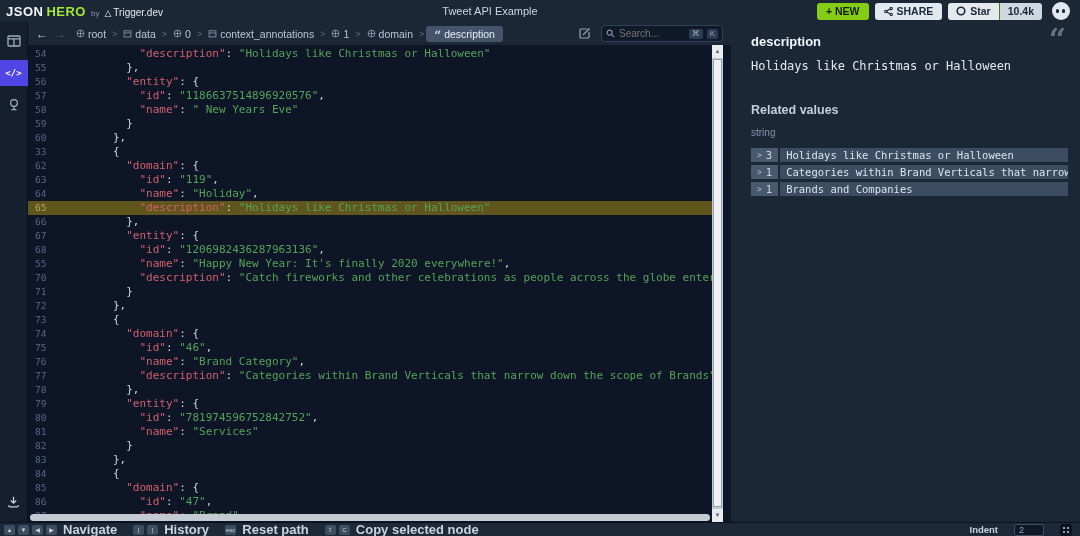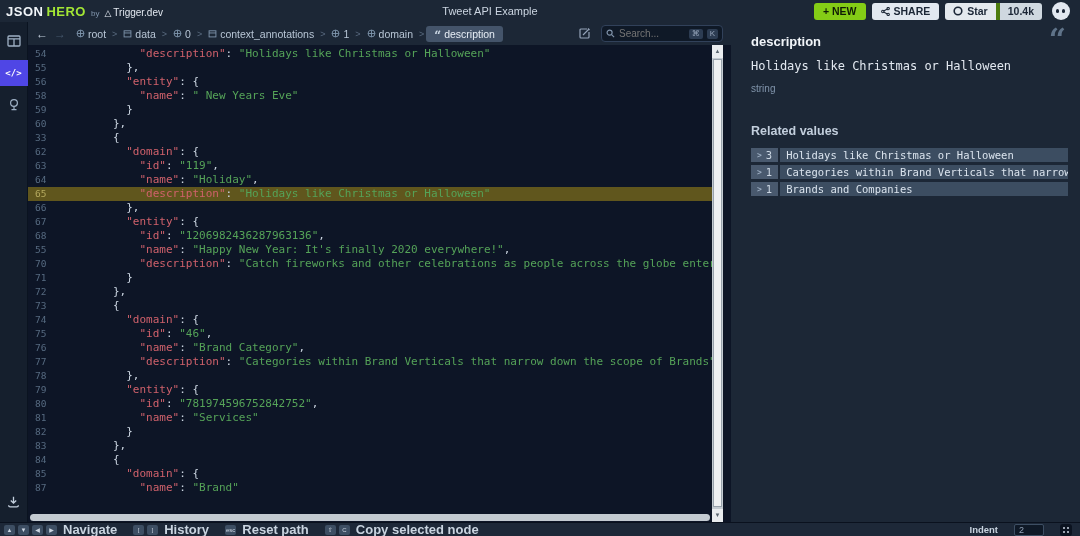--- a/index.html
+++ b/index.html
@@ -18,21 +18,21 @@
   .logo-brand { font-size:10px; font-weight:400; color:#e2e8f0; margin-left:2px; }
   #tb-title { position:absolute; left:380px; width:220px; text-align:center; font-size:11px; color:#cbd5e1; }
   #tb-actions { margin-left:auto; display:flex; align-items:center; gap:6px; padding-right:17px; }
   .btn { display:flex; align-items:center; gap:4px; height:17px; padding:0 9px; border-radius:3px;
     font-size:10.5px; font-weight:700; cursor:pointer; white-space:nowrap; }
   .btn-new { background:#84cc16; color:#101d05; }
   .btn-light { background:#e2e8f0; color:#1b2636; }
   .star-group { display:flex; height:17px; border-radius:3px; overflow:hidden; }
   .star-seg { display:flex; align-items:center; gap:4px; background:#e4e9ee; color:#1b2636;
     font-size:10.5px; font-weight:700; padding:0 8px; }
-  .star-seg.count { background:#cfd8e0; border-left:4px solid #4d7c0f; }
+  .star-seg.count { background:#cfd8e0; border-left:1px solid #4d7c0f; }
   .discord { width:18px; height:18px; border-radius:50%; background:#e2e8f0; margin-left:4px; margin-right:-7px;
     position:relative; flex:0 0 auto; }
   .discord:before, .discord:after { content:""; position:absolute; top:7px; width:3px; height:4px;
     border-radius:2px; background:#1b2636; }
   .discord:before { left:4px; } .discord:after { left:10px; }
 
   
   #sidebar { position:absolute; top:22px; left:0; width:28px; height:500px; background:#151f2d;
     border-right:1px solid #0a1320; display:flex; flex-direction:column; align-items:center; }
   .side-item { width:28px; height:26px; display:flex; align-items:center; justify-content:center; color:#9fb1c5; cursor:pointer; }
@@ -294,20 +294,21 @@
       <input placeholder="Search..." style="">
       <span class="kbd">⌘</span>
       <span class="kbd">K</span>
     </div>
   </div>
 
   <div id="editor">
       <div class="code-line"><span class="ln">54</span><span class="src">            <span class="tok-k">"description"</span><span>: </span><span class="tok-s">"Holidays like Christmas or Halloween"</span></span></div>
       <div class="code-line"><span class="ln">55</span><span class="src">          <span>},</span></span></div>
       <div class="code-line"><span class="ln">56</span><span class="src">          <span class="tok-k">"entity"</span><span>: {</span></span></div>
+      <div class="code-line"><span class="ln">57</span><span class="src">            <span class="tok-k">"id"</span><span>: </span><span class="tok-s">"1186637514896920576"</span><span>,</span></span></div>
       <div class="code-line"><span class="ln">58</span><span class="src">            <span class="tok-k">"name"</span><span>: </span><span class="tok-s">" New Years Eve"</span></span></div>
       <div class="code-line"><span class="ln">59</span><span class="src">          <span>}</span></span></div>
       <div class="code-line"><span class="ln">60</span><span class="src">        <span>},</span></span></div>
       <div class="code-line"><span class="ln">33</span><span class="src">        <span>{</span></span></div>
       <div class="code-line"><span class="ln">62</span><span class="src">          <span class="tok-k">"domain"</span><span>: {</span></span></div>
       <div class="code-line"><span class="ln">63</span><span class="src">            <span class="tok-k">"id"</span><span>: </span><span class="tok-s">"119"</span><span>,</span></span></div>
       <div class="code-line"><span class="ln">64</span><span class="src">            <span class="tok-k">"name"</span><span>: </span><span class="tok-s">"Holiday"</span><span>,</span></span></div>
       <div class="code-line sel"><span class="ln">65</span><span class="src">            <span class="tok-k">"description"</span><span>: </span><span class="tok-s">"Holidays like Christmas or Halloween"</span></span></div>
       <div class="code-line"><span class="ln">66</span><span class="src">          <span>},</span></span></div>
       <div class="code-line"><span class="ln">67</span><span class="src">          <span class="tok-k">"entity"</span><span>: {</span></span></div>
@@ -322,36 +323,37 @@
       <div class="code-line"><span class="ln">76</span><span class="src">            <span class="tok-k">"name"</span><span>: </span><span class="tok-s">"Brand Category"</span><span>,</span></span></div>
       <div class="code-line"><span class="ln">77</span><span class="src">            <span class="tok-k">"description"</span><span>: </span><span class="tok-s">"Categories within Brand Verticals that narrow down the scope of Brands"</span></span></div>
       <div class="code-line"><span class="ln">78</span><span class="src">          <span>},</span></span></div>
       <div class="code-line"><span class="ln">79</span><span class="src">          <span class="tok-k">"entity"</span><span>: {</span></span></div>
       <div class="code-line"><span class="ln">80</span><span class="src">            <span class="tok-k">"id"</span><span>: </span><span class="tok-s">"781974596752842752"</span><span>,</span></span></div>
       <div class="code-line"><span class="ln">81</span><span class="src">            <span class="tok-k">"name"</span><span>: </span><span class="tok-s">"Services"</span></span></div>
       <div class="code-line"><span class="ln">82</span><span class="src">          <span>}</span></span></div>
       <div class="code-line"><span class="ln">83</span><span class="src">        <span>},</span></span></div>
       <div class="code-line"><span class="ln">84</span><span class="src">        <span>{</span></span></div>
       <div class="code-line"><span class="ln">85</span><span class="src">          <span class="tok-k">"domain"</span><span>: {</span></span></div>
+      <div class="code-line"><span class="ln">86</span><span class="src">            <span class="tok-k">"id"</span><span>: </span><span class="tok-s">"47"</span><span>,</span></span></div>
       <div class="code-line"><span class="ln">87</span><span class="src">            <span class="tok-k">"name"</span><span>: </span><span class="tok-s">"Brand"</span></span></div>
     </div>
 
   <div id="vscroll">
     <div class="vs-btn up">▲</div>
     <div id="vthumb"></div>
     <div class="vs-btn down">▼</div>
   </div>
   <div id="hscroll"></div>
 
   <div id="panel">
     <div id="panel-quote">“</div>
     <div id="panel-title">description</div>
     <div id="panel-value">Holidays like Christmas or Halloween</div>
+    <div id="related-heading">Related values</div>
     <div id="panel-type">string</div>
-    <div id="related-heading">Related values</div>
     <div id="related">
         <div class="rel-row">
           <div class="rel-left">
             <span class="chev">&gt;</span>
             <span>3</span>
           </div>
           <div class="rel-text">Holidays like Christmas or Halloween</div>
         </div>
         <div class="rel-row">
           <div class="rel-left">

